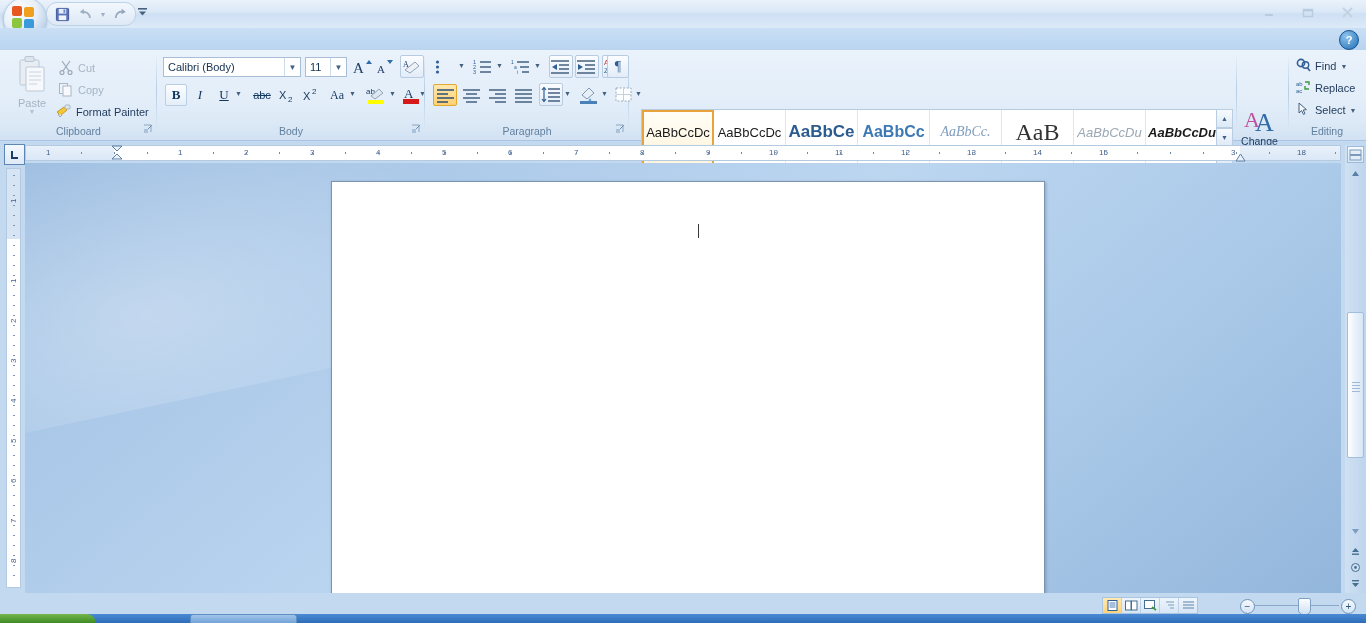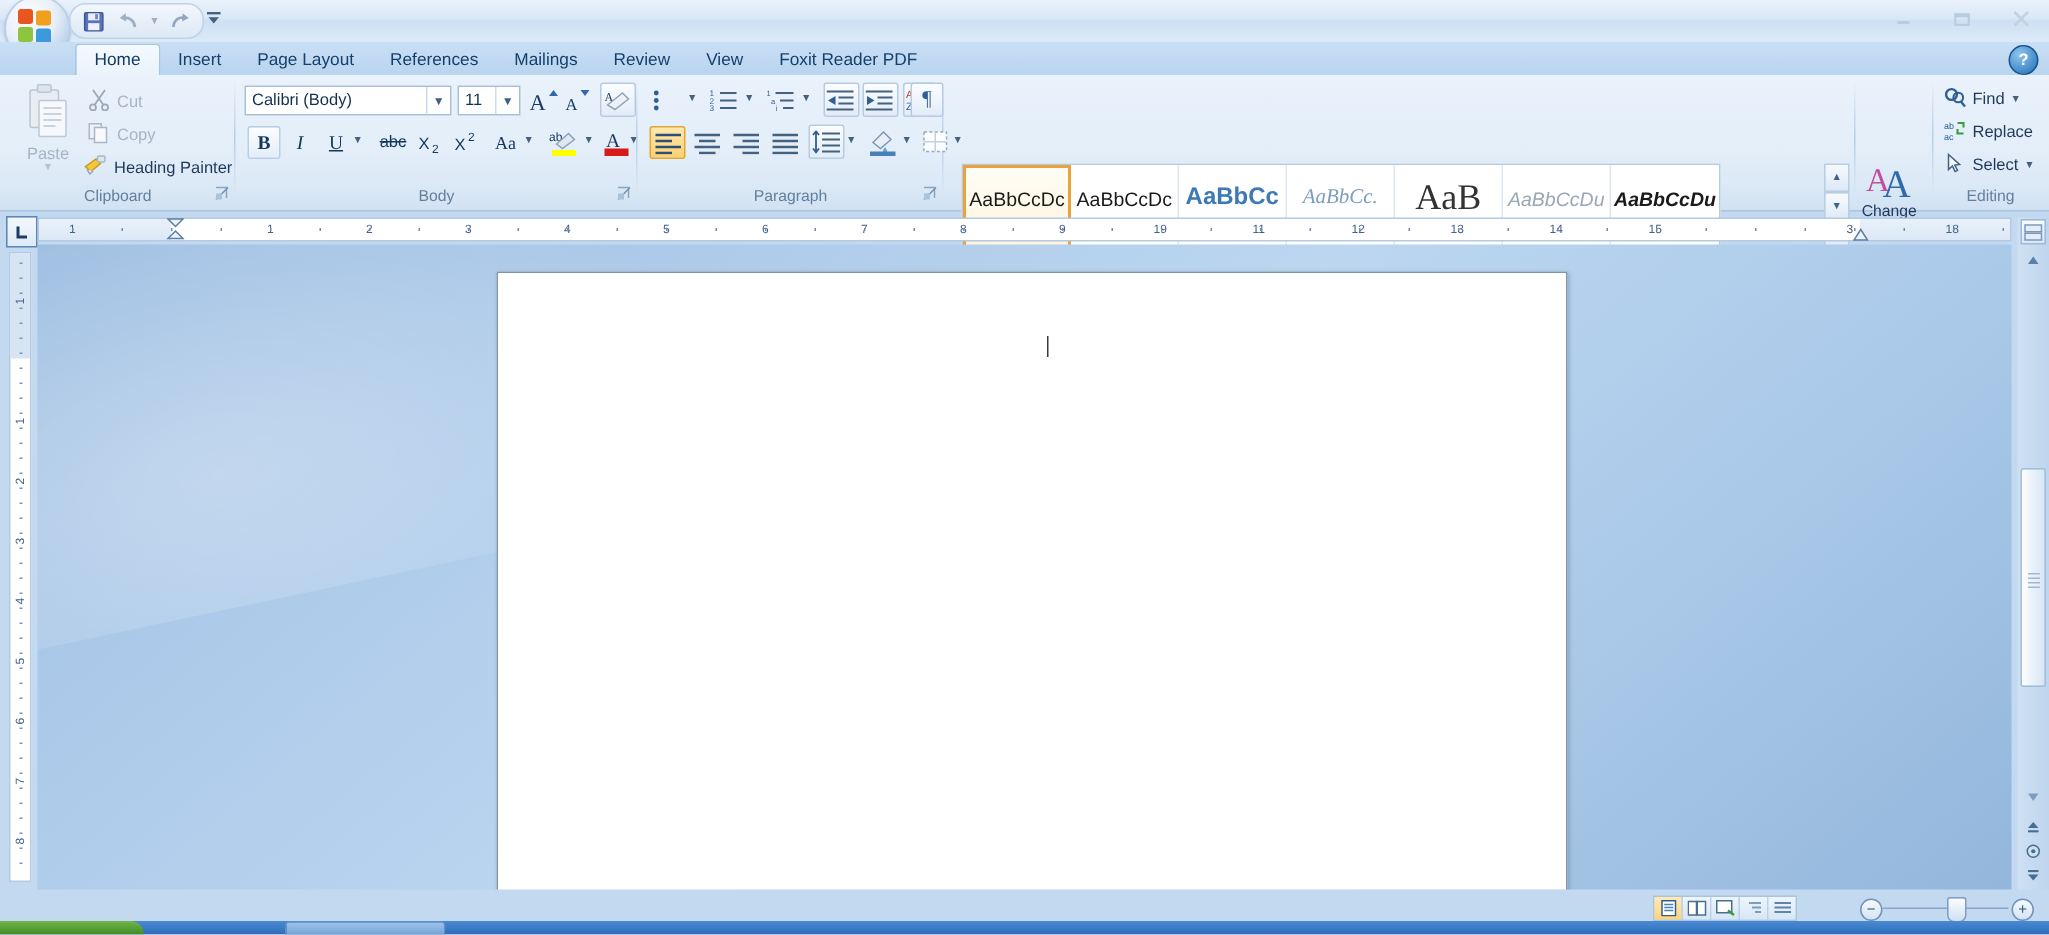--- a/index.html
+++ b/index.html
@@ -241,30 +241,20 @@
     </div>
     <div class="qat-more">
       <svg width="11" height="11" viewBox="0 0 11 11">
         <rect x="1" y="1" width="9" height="1.6" fill="#46617f"></rect>
         <path d="M2 4.5 L9 4.5 L5.5 8.6 Z" fill="#46617f"></path>
       </svg>
     </div>
   </div>
 
   <div class="tabstrip"></div>
-  <div class="tabs">
-    <div class="tab active">Home</div>
-    <div class="tab">Insert</div>
-    <div class="tab">Page Layout</div>
-    <div class="tab">References</div>
-    <div class="tab">Mailings</div>
-    <div class="tab">Review</div>
-    <div class="tab">View</div>
-    <div class="tab">Foxit Reader PDF</div>
-  </div>
   <div class="help-btn">?</div>
 
   <div class="ribbon">
 
     <div class="group" style="left:0;width:157px;">
       <div class="paste-btn">
         <svg width="32" height="40" viewBox="0 0 32 40">
           <rect x="4" y="5" width="19" height="25" rx="1.5" fill="#e8edf3" stroke="#b9c6d4"></rect>
           <rect x="9" y="1.5" width="9" height="5" rx="1" fill="#dde4ec" stroke="#b9c6d4"></rect>
           <rect x="10" y="12" width="18" height="24" rx="1" fill="#f6f8fb" stroke="#bcc8d6"></rect>
@@ -298,21 +288,21 @@
       </div>
 
       <div class="cb-item" style="left:55px;top:52px;">
         <span>
           <svg width="17" height="15" viewBox="0 0 17 15">
             <path d="M2 8 L9 3 L12 6 L5.5 11.5 Z" fill="#f4c63c" stroke="#c89a1d"></path>
             <rect x="10" y="1" width="5" height="4" rx="1" fill="#dfe6ee" stroke="#a9b7c6"></rect>
             <path d="M3 10 L5 13 L7 11" fill="#e4eaf1" stroke="#97a7b8"></path>
           </svg>
         </span>
-        <span class="lbl">Heading Painter</span>
+        <span class="lbl">Format Painter</span>
       </div>
 
       <div class="group-label">Clipboard</div>
       <div class="dlg-launch">
         <svg width="11" height="11" viewBox="0 0 11 11">
           <path d="M1 1 h7 v7" fill="none" stroke="#8ba5c1"></path>
           <path d="M1 9 L9 1" stroke="#6f8fb3" stroke-width="1"></path>
           <path d="M1 5 h4 v4 h-4 z" fill="#aac2da"></path>
         </svg>
       </div>
@@ -548,20 +538,24 @@
     </div>
 
     <div class="sgal">
       <div class="sitem sel">
         <div class="spreview" style="font-size:13px;color:#1a1a1a;">AaBbCcDc</div>
         <div class="sname">¶ Normal</div>
       </div>
       <div class="sitem">
         <div class="spreview" style="font-size:13px;color:#1a1a1a;">AaBbCcDc</div>
         <div class="sname">¶ No Spaci...</div>
+      </div>
+      <div class="sitem">
+        <div class="spreview" style="font-size:17px;font-weight:bold;color:#2b5c8f;">AaBbCе</div>
+        <div class="sname">Heading 1</div>
       </div>
       <div class="sitem">
         <div class="spreview" style="font-size:16px;font-weight:bold;color:#3d7ab5;">AaBbCc</div>
         <div class="sname">Heading 2</div>
       </div>
       <div class="sitem">
         <div class="spreview" style="font-family:'Liberation Serif',serif;font-style:italic;font-size:14px;color:#7f9dbd;">AaBbCc.</div>
         <div class="sname">Subtitle</div>
       </div>
       <div class="sitem">

